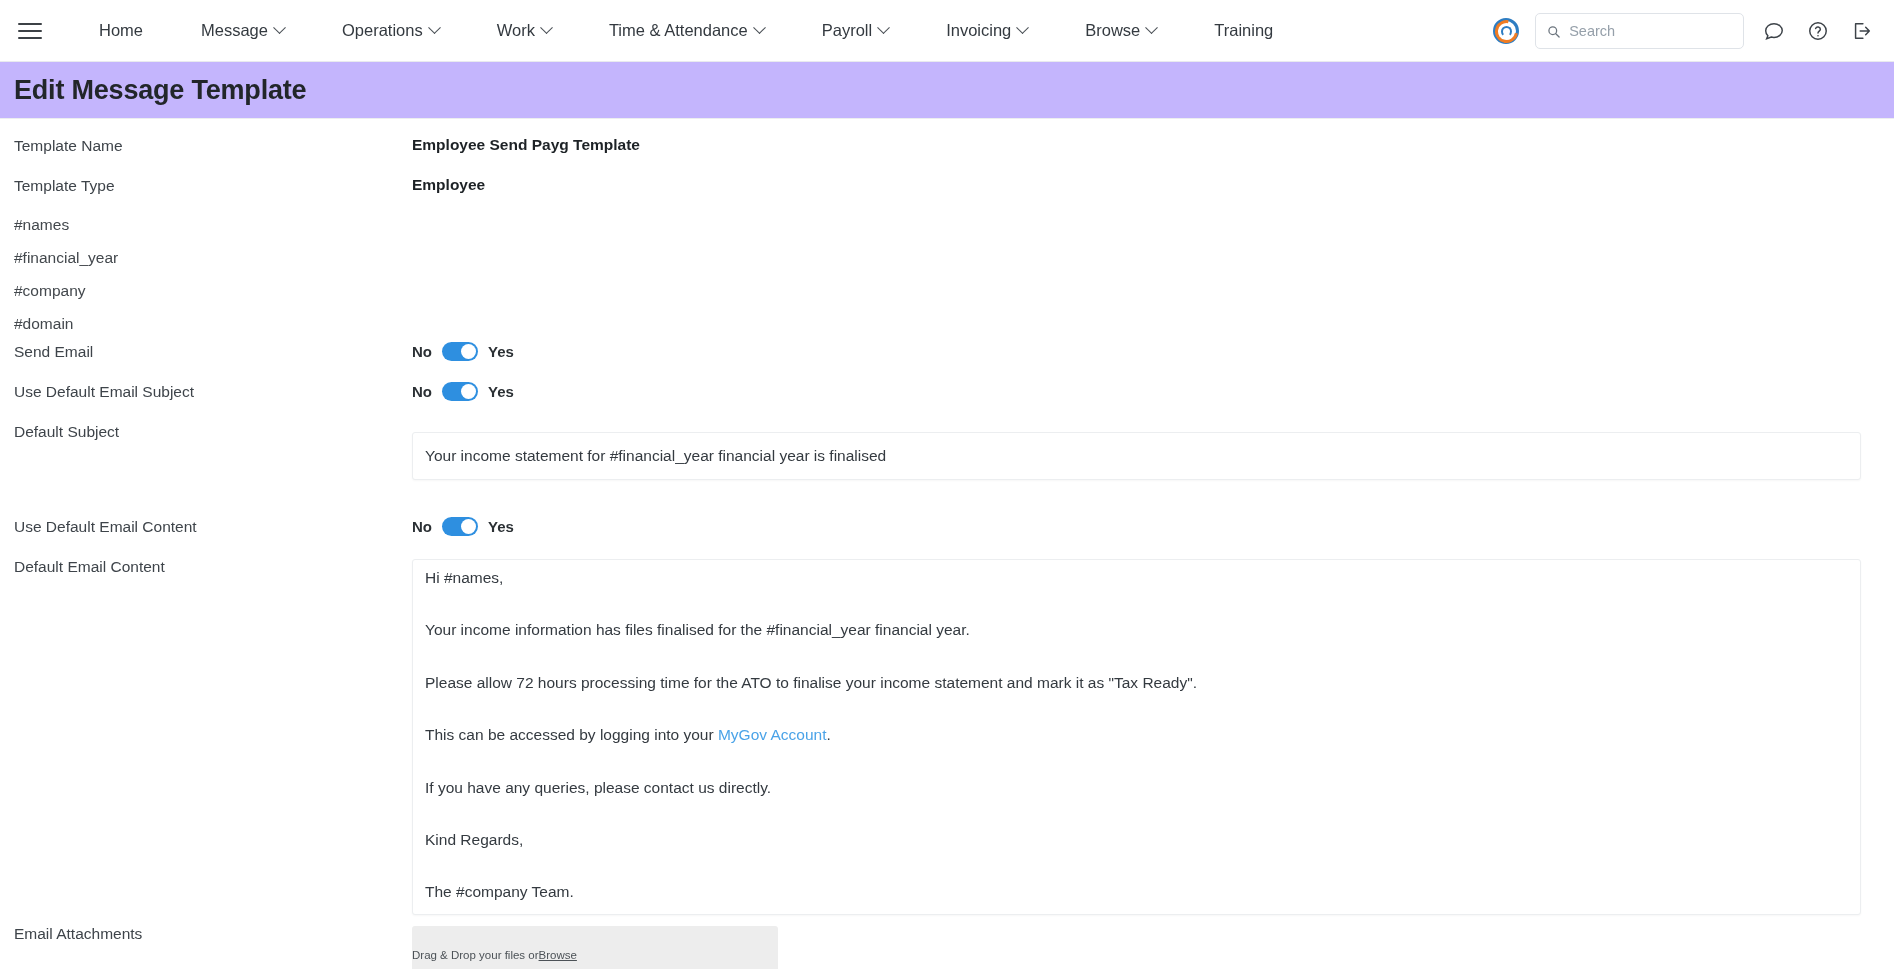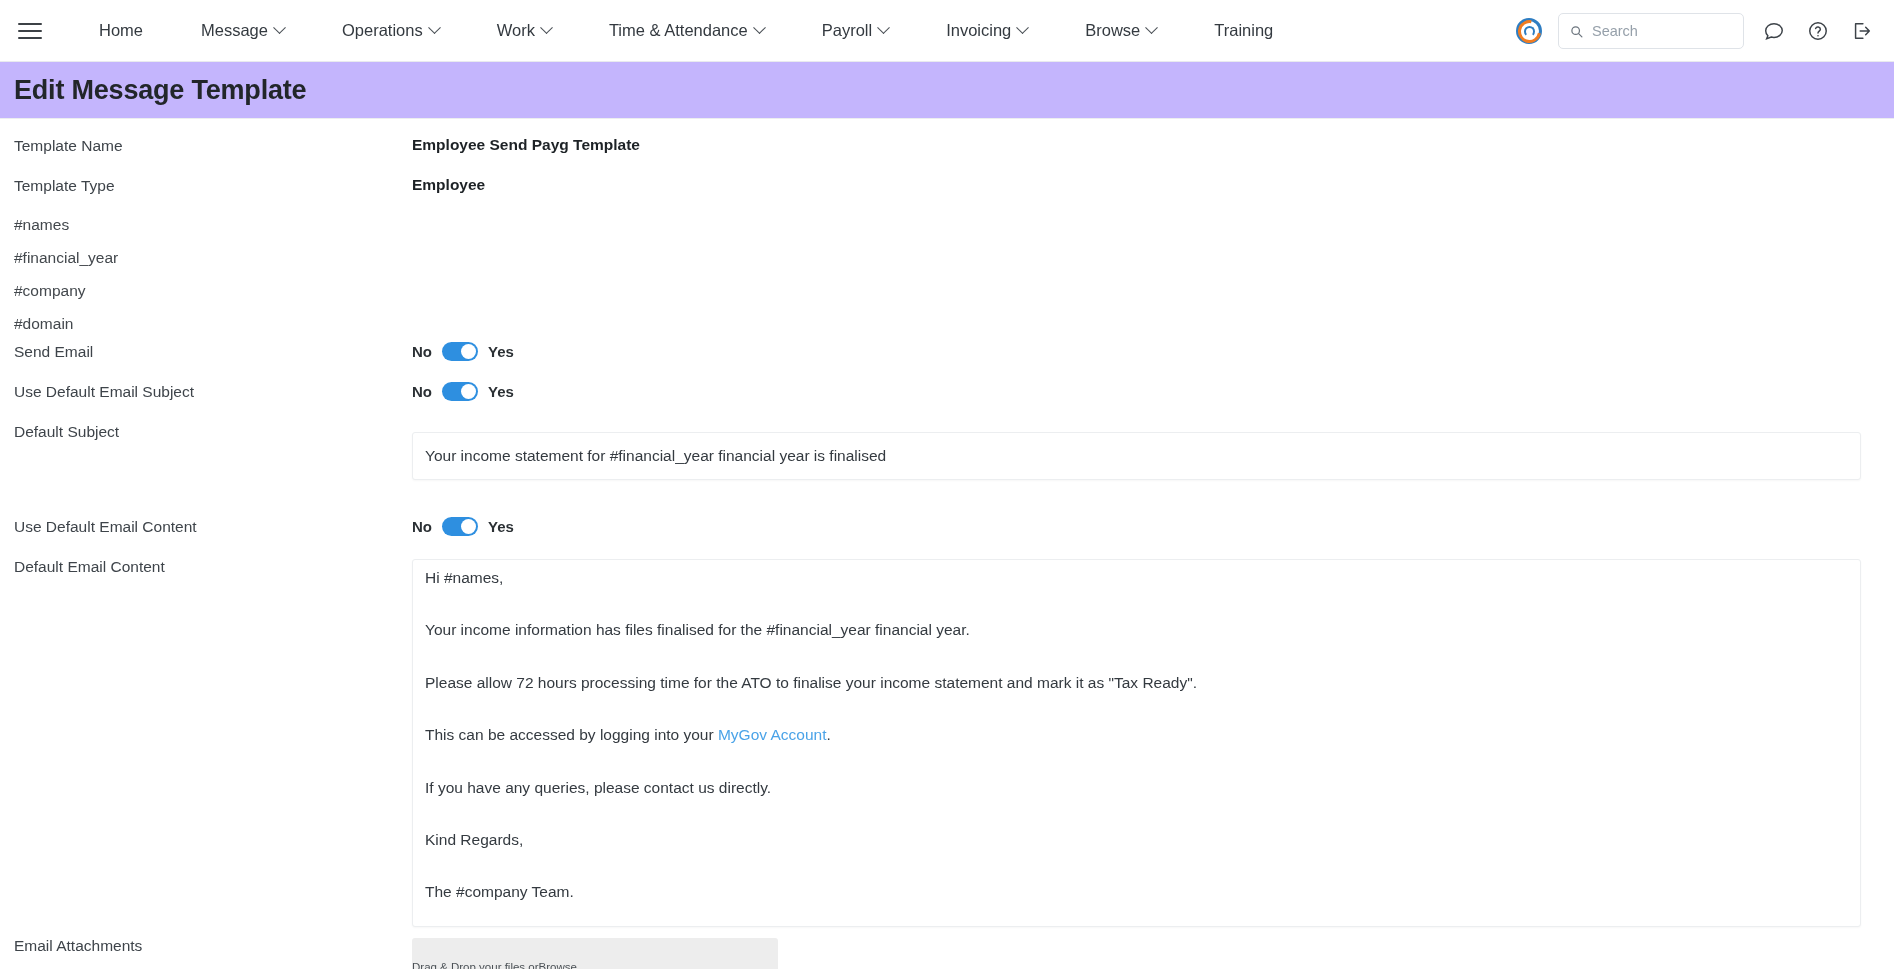--- a/index.html
+++ b/index.html
@@ -63,21 +63,21 @@
     border-right-color: transparent;
     transform: rotate(-35deg);
   }
   .brandlogo::after {
     content: ""; position: absolute;
     width: 7px; height: 7px; border-radius: 50%;
     border: 2px solid #2e7dc2;
     border-bottom-color: transparent;
   }
   .searchbox {
-    width: 186px; height: 36px;
+    width: 209px; height: 36px;
     border: 1px solid #dfe3e8; border-radius: 5px;
     display: flex; align-items: center; gap: 9px;
     padding: 0 11px; background: #fff;
   }
   .searchbox input {
     border: none; outline: none; font-size: 14.5px;
     font-family: "Liberation Sans", sans-serif;
     color: #41464b; width: 100%; background: transparent;
   }
   .searchbox input::placeholder { color: #96a0aa; }
@@ -163,21 +163,21 @@
     border-radius: 3px;
     background: #fff;
     padding: 8px 12px 12px 12px;
     box-shadow: 0 1px 2px rgba(0,0,0,0.035);
   }
   .editor p {
     font-size: 15.5px; color: #343a40;
     line-height: 1.25;
     margin: 0 0 33px 0;
   }
-  .editor p:last-child { margin-bottom: 12px; }
+  .editor p:last-child { margin-bottom: 0; }
   .editor a { color: #4aa3e8; text-decoration: none; }
 
   
   .dropzone {
     margin-top: 2px;
     width: 366px; height: 58px;
     background: #ededed;
     border-radius: 3px;
     display: flex; align-items: center; justify-content: flex-start;
     font-size: 11.5px; color: #4c5257;

